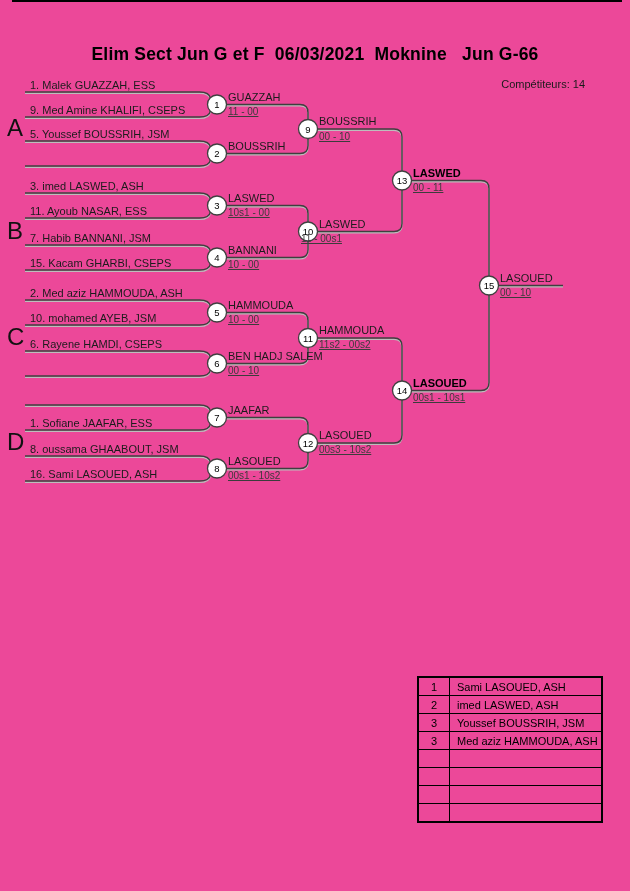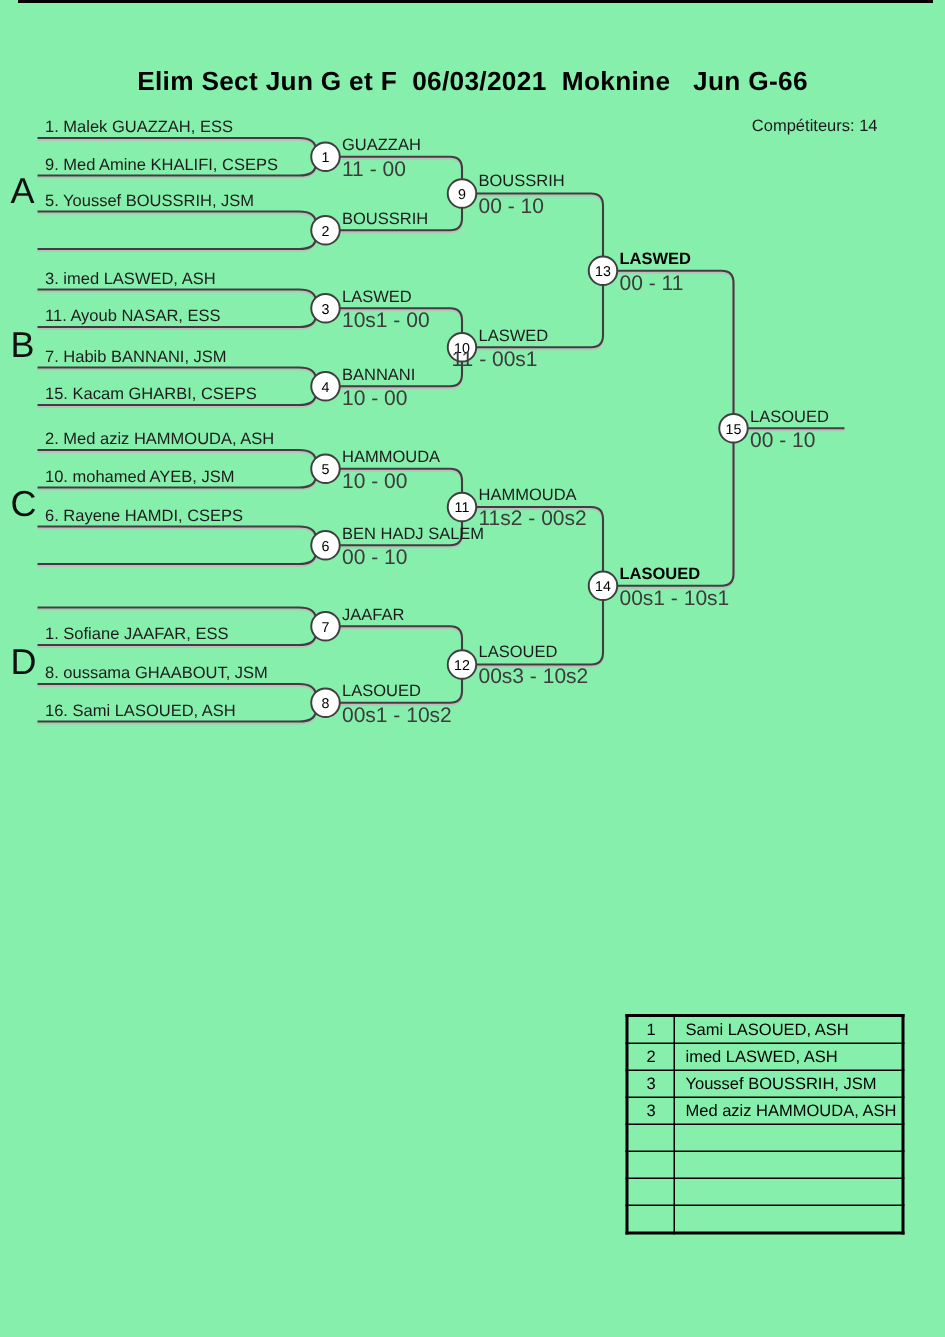--- a/index.html
+++ b/index.html
@@ -1,26 +1,26 @@
 <!DOCTYPE html>
 <html><head>
 <meta charset="utf-8">
 <style>
   html,body{margin:0;padding:0;background:#fff;}
-  .page{position:relative;width:630px;height:891px;background:#86efac;overflow:hidden;
+  .page{position:relative;width:630px;height:891px;background:#ec4899;overflow:hidden;
         font-family:"Liberation Sans",sans-serif;color:#000;}
   .top-rule{position:absolute;left:12px;top:0;width:610px;height:2px;background:#000;}
   .title{position:absolute;left:0;top:44px;width:100%;text-align:center;
          font-size:17.5px;font-weight:bold;white-space:pre;letter-spacing:.2px;}
   .competitors{position:absolute;right:45px;top:66px;font-size:11px;color:#1a1a1a;margin-top:12px;}
   .pool{position:absolute;left:7px;font-size:24px;color:#111;}
   .player{position:absolute;left:30px;font-size:11px;line-height:13px;white-space:nowrap;color:#1c1c1c;}
   .winner{position:absolute;font-size:11px;line-height:13px;white-space:nowrap;color:#1c1c1c;}
   .winner.bold{font-weight:bold;color:#000;}
-  .score{position:absolute;font-size:14px;line-height:10px;white-space:nowrap;color:#3c3c3c;}
+  .score{position:absolute;font-size:10px;line-height:10px;white-space:nowrap;color:#3c3c3c;text-decoration:underline;}
   svg{position:absolute;left:0;top:0;}
   svg text{font-family:"Liberation Sans",sans-serif;font-size:9.5px;fill:#000;}
   .results-title{position:absolute;left:417px;top:653px;width:186px;text-align:center;
                  font-size:12.5px;font-weight:bold;}
   .results{position:absolute;left:417px;top:676px;border-collapse:collapse;
            border:2px solid #000;table-layout:fixed;width:186px;}
   .results th,.results td{border:1px solid #000;font-size:11px;padding:0;height:17px;
                           overflow:hidden;white-space:nowrap;}
   .results th{font-weight:bold;height:15px;text-align:center;}
   .results td.place{text-align:center;width:30px;}

